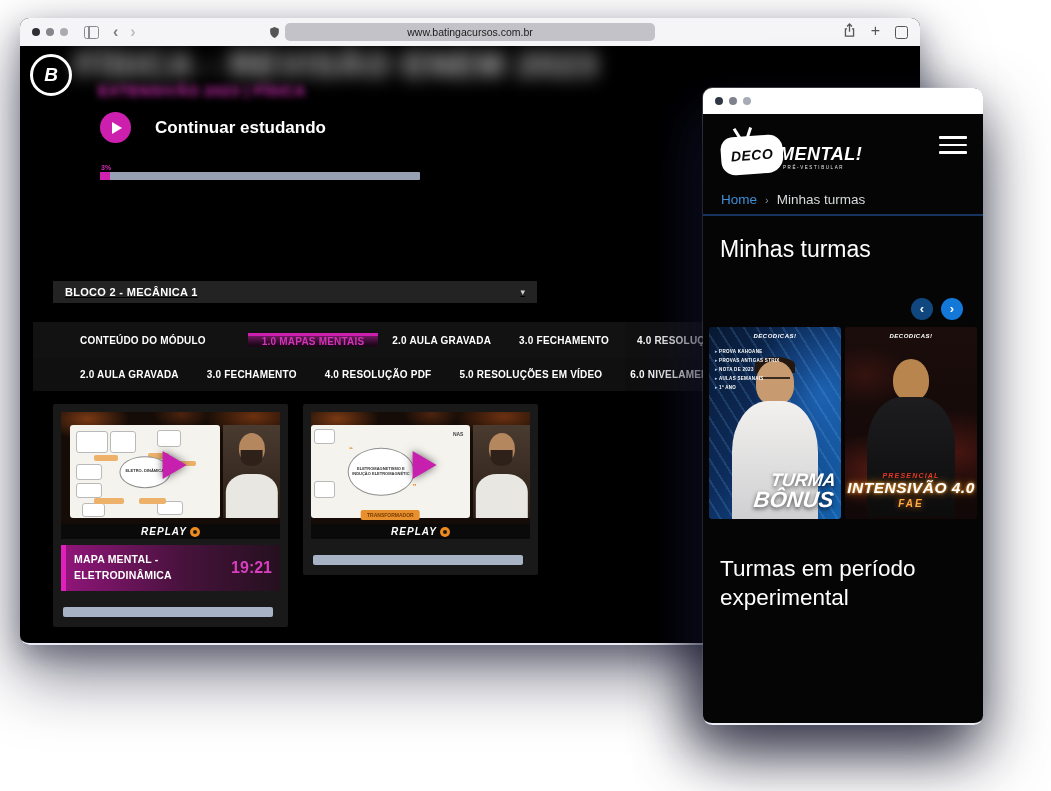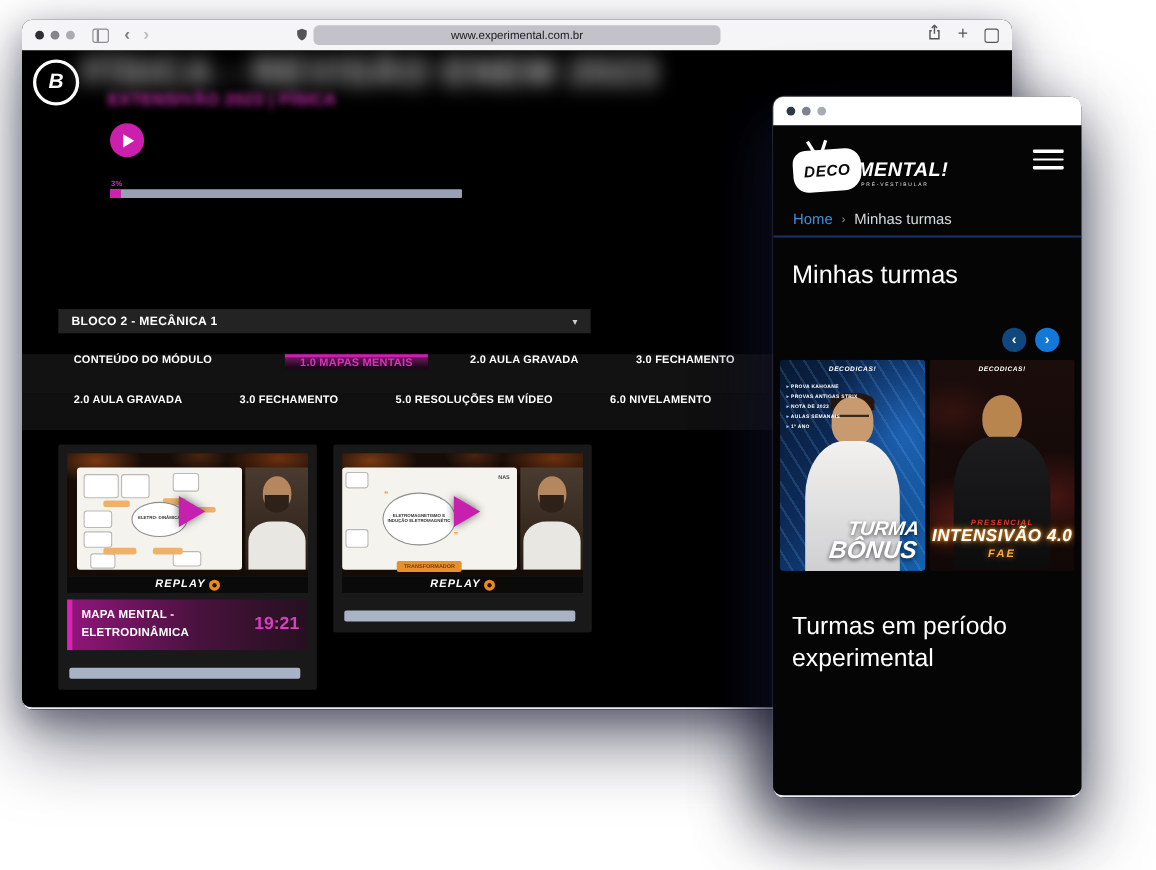--- a/index.html
+++ b/index.html
@@ -45,25 +45,25 @@
   .playbtn{width:31px;height:31px;border-radius:50%;background:#cc1fad;display:flex;align-items:center;justify-content:center;cursor:pointer;}
   .playbtn::after{content:"";width:0;height:0;border-left:10px solid #fff;border-top:6px solid transparent;border-bottom:6px solid transparent;margin-left:3px;}
   .cont-label{color:#fff;font-weight:bold;font-size:17px;}
 
   .prog-wrap{position:absolute;left:80px;top:126px;width:320px;}
   .prog-pct{position:absolute;left:1px;top:-8px;color:#d22db6;font-size:7px;font-weight:bold;}
   .prog-bar{width:100%;height:8px;background:#98a1b4;border-radius:1px;overflow:hidden;position:relative;}
   .prog-fill{position:absolute;left:0;top:0;bottom:0;background:#d020b0;}
 
   .block-bar{position:absolute;left:33px;top:235px;width:484px;height:22px;background:#232323;display:flex;align-items:center;
-    padding:0 12px;box-sizing:border-box;cursor:pointer;}
+    padding:0 12px;box-sizing:border-box;cursor:pointer;text-decoration:underline;}
   .block-label{color:#fff;font-size:11px;font-weight:bold;letter-spacing:.3px;flex:1;}
   .block-caret{color:#cfcfcf;font-size:9px;}
 
-  .tabrow{position:absolute;left:0;right:0;display:flex;align-items:flex-start;background:#121212;padding-left:33px;gap:24px;}
+  .tabrow{position:absolute;left:13px;right:0;display:flex;align-items:center;background:#121212;padding-left:33px;}
   .tabrow1{top:276px;height:36px;}
   .tabrow2{top:312px;height:33px;background:#101010;}
   .tab{display:flex;align-items:center;padding:0 14px;color:#fff;font-size:10px;font-weight:bold;white-space:nowrap;
     letter-spacing:.2px;cursor:pointer;}
   .tab.active{color:#d434b8;background:linear-gradient(180deg,rgba(204,31,173,.50) 0%,rgba(30,6,26,.95) 80%);
     border-top:3px solid #cc1fad;margin-left:28px;}
 
   .vcards{position:absolute;left:33px;top:358px;display:flex;gap:15px;align-items:flex-start;}
   .vcard{width:235px;background:#191919;padding:8px;box-sizing:border-box;border-radius:2px;}
   .thumb{position:relative;height:112px;background:
@@ -179,21 +179,21 @@
       </div>
       <span class="sbicon"></span>
       <span class="navchev back">‹</span>
       <span class="navchev fwd">›</span>
       <span class="shield">
         <svg viewBox="0 0 24 24" width="13" height="13">
             <path d="M12 2l8 3v6c0 5-3.5 9-8 11-4.5-2-8-6-8-11V5z" fill="#555"></path>
           </svg>
       </span>
       <div class="urlpill">
-        <span>www.experimental.com.br</span>
+        <span>www.batingacursos.com.br</span>
       </div>
       <div class="chrome-right">
         <span>
           <svg viewBox="0 0 16 18" width="13" height="15" fill="none" stroke="#555" stroke-width="1.6">
             <path d="M8 1.5v9"></path>
               <path d="M5 4l3-3 3 3"></path>
               <path d="M5 7H3v9h10V7h-2"></path>
           </svg>
         </span>
         <span class="plus">+</span>
@@ -205,20 +205,21 @@
       <div class="blur-title">FÍSICA - REVISÃO ENEM 2023</div>
 
       <div class="blogo">
         <span class="blogo-circ">B</span>
       </div>
 
       <div class="blur-sub">EXTENSIVÃO 2023 | FÍSICA</div>
 
       <div class="cont-row">
         <span class="playbtn"></span>
+        <span class="cont-label">Continuar estudando</span>
       </div>
 
       <div class="prog-wrap">
         <span class="prog-pct">3%</span>
         <div class="prog-bar">
           <span class="prog-fill" style="width:3%;"></span>
         </div>
       </div>
 
       <div class="block-bar">
@@ -231,20 +232,21 @@
         <span class="tab active">1.0 MAPAS MENTAIS</span>
         <span class="tab">2.0 AULA GRAVADA</span>
         <span class="tab">3.0 FECHAMENTO</span>
         <span class="tab">4.0 RESOLUÇÕES PDF</span>
         <span class="tab">5.0 RESOLUÇÕES EM VÍDEO</span>
       </div>
 
       <div class="tabrow tabrow2">
         <span class="tab">2.0 AULA GRAVADA</span>
         <span class="tab">3.0 FECHAMENTO</span>
+        <span class="tab">4.0 RESOLUÇÃO PDF</span>
         <span class="tab">5.0 RESOLUÇÕES EM VÍDEO</span>
         <span class="tab">6.0 NIVELAMENTO</span>
       </div>
 
       <div class="vcards">
 
         <div class="vcard">
           <div class="thumb">
             <div class="paper">
               <span class="mnode" style="left:4%;top:6%;width:20%;height:22%;"></span>

